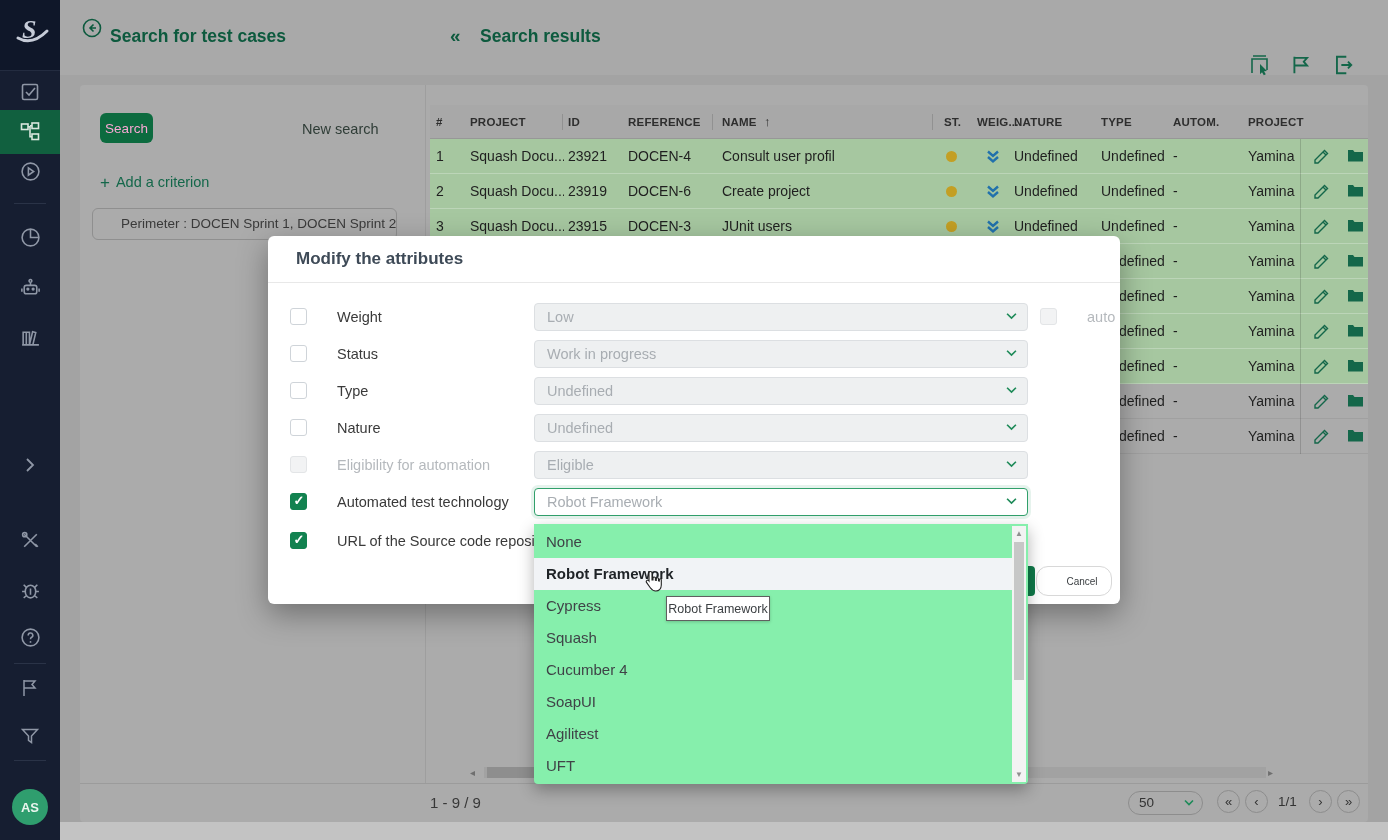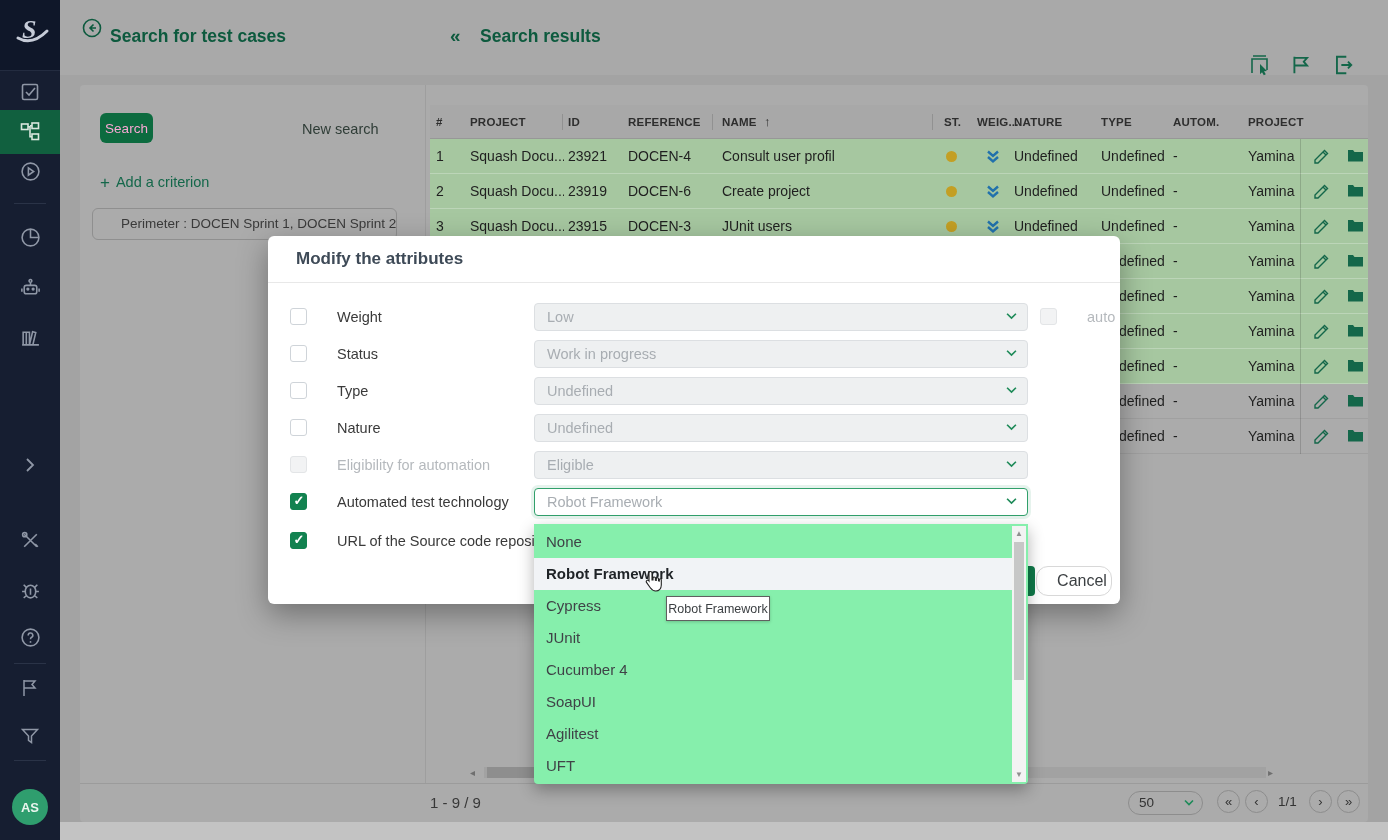--- a/index.html
+++ b/index.html
@@ -73,21 +73,21 @@
   .cb.checked::after { content:"✓"; position:absolute; left:2.5px; top:-1px; color:#fff; font-size:13px; font-weight:700; }
   .cb.disabled { background:#f2f3f4; border-color:#e3e5e7; cursor:default; }
   .flabel { position:absolute; left:47px; top:0; line-height:28px; font-size:14.5px; color:#3a3a3a;margin-left:22px; }
   .flabel.dis { color:#b5b9bd; }
   .sel-box { position:absolute; left:266px; top:0; width:494px; height:28px; background:#eef0f1; border:1px solid #dcdfe2; border-radius:4px; font-size:14.5px; color:#a8adb2; line-height:26px; padding-left:12px; cursor:pointer; }
   .sel-box.focus { background:#fff; border:1.5px solid #31a06b; box-shadow:0 0 0 3px rgba(49,160,107,.12); }
   .sel-box svg { position:absolute; right:10px; top:8px; }
   #auto-cb { left:772px; }
   #auto-label { left:797px; }
   #confirm-btn { position:absolute; left:687px; top:330px; width:80px; height:30px; background:#0f7a4a; border:none; border-radius:4px; cursor:pointer; }
-  #cancel-btn { position:absolute; left:768px; top:330px; width:76px; height:30px; background:#fff; border:1px solid #d8d8d8; border-radius:12px; font-size:16px; color:#3c4043; font-family:"Liberation Sans",sans-serif; cursor:pointer;padding-left:16px; }
+  #cancel-btn { position:absolute; left:768px; top:330px; width:76px; height:30px; background:#fff; border:1px solid #d8d8d8; border-radius:12px; font-size:10px; color:#3c4043; font-family:"Liberation Sans",sans-serif; cursor:pointer;padding-left:16px; }
 
   
   #dropdown { position:absolute; left:534px; top:524px; width:494px; height:260px; background:#86efac; border-radius:0 0 4px 4px; box-shadow:0 6px 16px rgba(0,0,0,.3); z-index:30; }
   .opt { position:absolute; left:0; width:478px; height:32px; line-height:32px; padding-left:12px; font-size:15px; color:#3f4347; cursor:pointer; }
   .opt.hl { background:#f1f3f6; color:#1f2327; font-weight:600; }
   #dd-scroll { position:absolute; left:478px; top:2px; width:14px; height:256px; background:#f3f3f3; }
   #dd-scroll .up, #dd-scroll .dn { position:absolute; left:0; width:14px; font-size:8px; color:#909090; text-align:center; cursor:pointer; }
   #dd-scroll .up { top:3px; } #dd-scroll .dn { bottom:3px; }
   #dd-thumb { position:absolute; left:2px; top:16px; width:10px; height:138px; background:#c7c7c7; cursor:pointer; }
 
@@ -469,21 +469,21 @@
   </div>
 
   <button id="confirm-btn"></button>
   <button id="cancel-btn">Cancel</button>
 </div>
 
 <div id="dropdown">
   <div class="opt" style="top:2px">None</div>
   <div class="opt hl" style="top:34px">Robot Framework</div>
   <div class="opt" style="top:66px">Cypress</div>
-  <div class="opt" style="top:98px">JUnit</div>
+  <div class="opt" style="top:98px">Squash</div>
   <div class="opt" style="top:130px">Cucumber 4</div>
   <div class="opt" style="top:162px">SoapUI</div>
   <div class="opt" style="top:194px">Agilitest</div>
   <div class="opt" style="top:226px">UFT</div>
   <div id="dd-scroll">
     <div class="up">▲</div>
     <div id="dd-thumb"></div>
     <div class="dn">▼</div>
   </div>
 </div>

